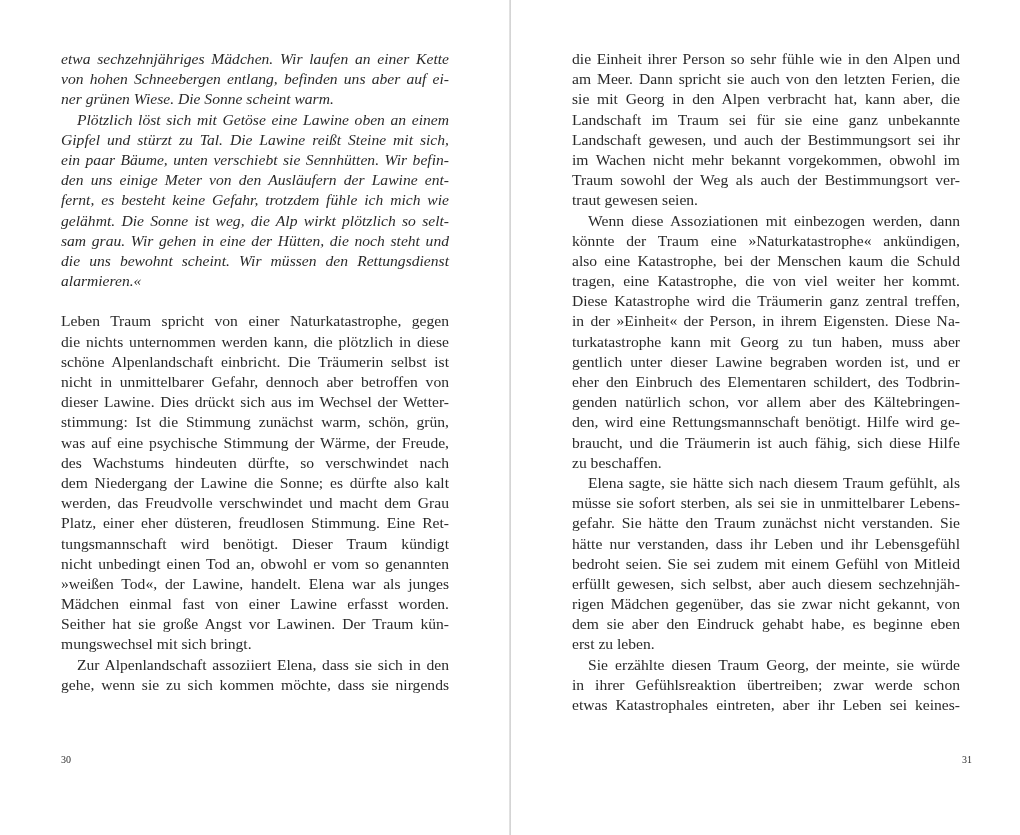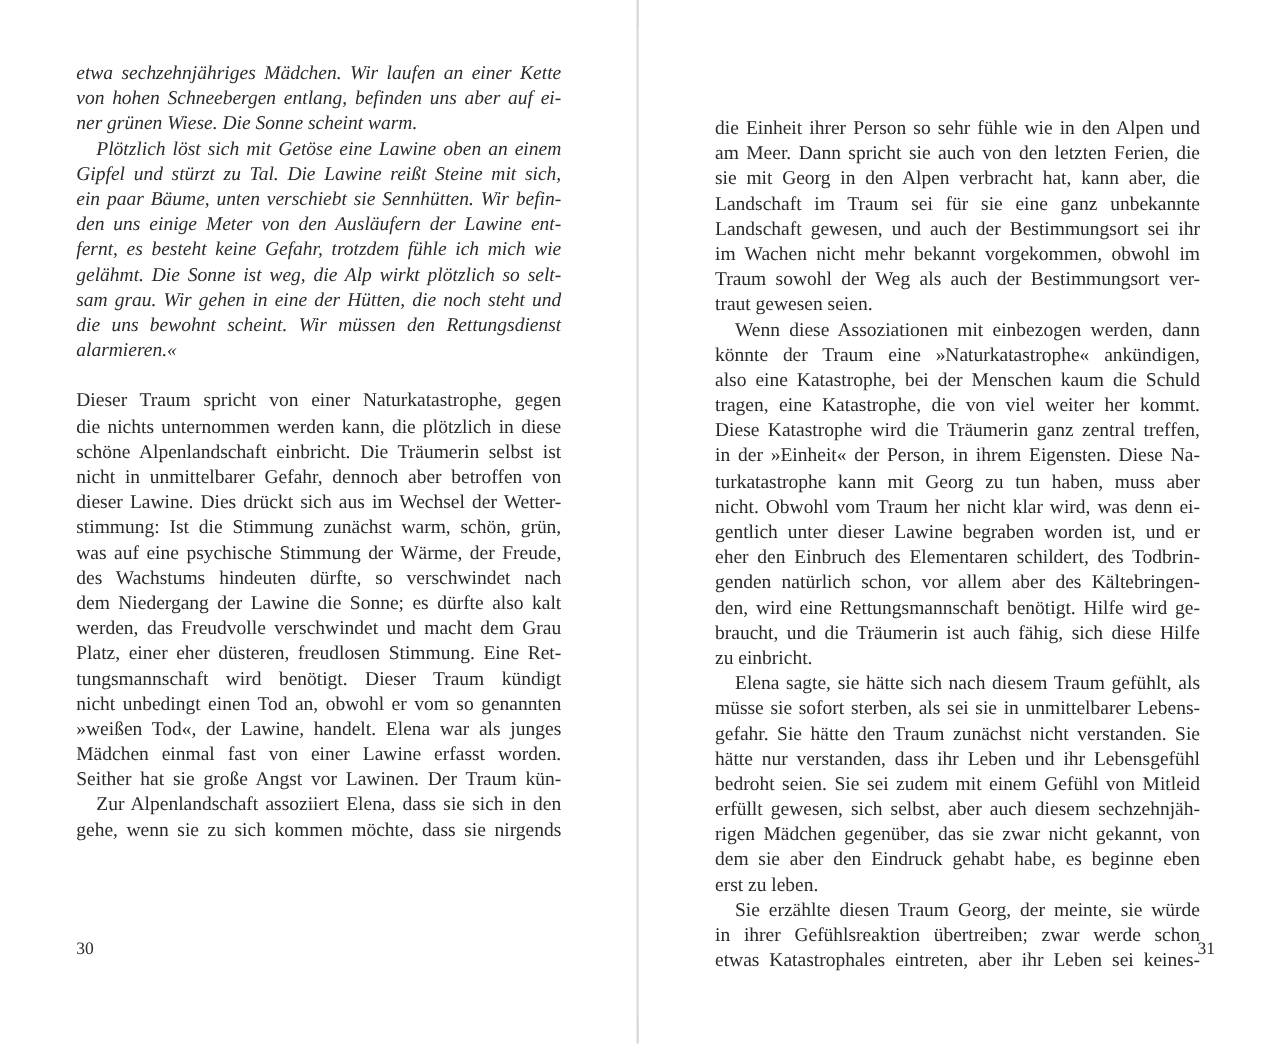--- a/index.html
+++ b/index.html
@@ -40,21 +40,21 @@
     .textblock {
       position: absolute;
       top: 49px;
       width: 388px;
       font-size: 15.6px;
       line-height: 20.2px;
       text-align: justify;
       hyphens: manual;
     }
     .page.left .textblock { left: 61px; }
-    .page.right .textblock { left: 61px; margin-top: 44px; }
+    .page.right .textblock { left: 61px; }
     .line {
       display: block;
       text-align: justify;
       text-align-last: justify;
       white-space: nowrap;
       height: 20.2px;
       overflow: visible;
     }
     .line.last {
       text-align-last: left;
@@ -65,21 +65,21 @@
     .italic .line {
       font-style: italic;
     }
     .blank {
       display: block;
       height: 20.2px;
     }
     .folio {
       position: absolute;
       top: 750px;
-      font-size: 14px;
+      font-size: 10px;
       line-height: 20px;
       color: #2a2a2a;
     }
     .page.left .folio { left: 61px; }
     .page.right .folio { right: 49px; text-align: left; }
   </style>
 </head>
 <body>
 
 <div class="spread">
@@ -100,36 +100,37 @@
             <span class="line">fernt, es besteht keine Gefahr, trotzdem fühle ich mich wie</span>
             <span class="line">gelähmt. Die Sonne ist weg, die Alp wirkt plötzlich so selt-</span>
             <span class="line">sam grau. Wir gehen in eine der Hütten, die noch steht und</span>
             <span class="line">die uns bewohnt scheint. Wir müssen den Rettungsdienst</span>
             <span class="line last">alarmieren.«</span>
           </div>
         </div>
       <span class="blank"></span>
       <div id="left-body">
           <div>
-            <span class="line">Dieser Traum spricht von einer Naturkatastrophe, gegen</span>
+            <span class="line">Leben Traum spricht von einer Naturkatastrophe, gegen</span>
             <span class="line">die nichts unternommen werden kann, die plötzlich in diese</span>
             <span class="line">schöne Alpenlandschaft einbricht. Die Träumerin selbst ist</span>
             <span class="line">nicht in unmittelbarer Gefahr, dennoch aber betroffen von</span>
             <span class="line">dieser Lawine. Dies drückt sich aus im Wechsel der Wetter-</span>
             <span class="line">stimmung: Ist die Stimmung zunächst warm, schön, grün,</span>
             <span class="line">was auf eine psychische Stimmung der Wärme, der Freude,</span>
             <span class="line">des Wachstums hindeuten dürfte, so verschwindet nach</span>
             <span class="line">dem Niedergang der Lawine die Sonne; es dürfte also kalt</span>
             <span class="line">werden, das Freudvolle verschwindet und macht dem Grau</span>
             <span class="line">Platz, einer eher düsteren, freudlosen Stimmung. Eine Ret-</span>
             <span class="line">tungsmannschaft wird benötigt. Dieser Traum kündigt</span>
             <span class="line">nicht unbedingt einen Tod an, obwohl er vom so genannten</span>
             <span class="line">»weißen Tod«, der Lawine, handelt. Elena war als junges</span>
             <span class="line">Mädchen einmal fast von einer Lawine erfasst worden.</span>
             <span class="line">Seither hat sie große Angst vor Lawinen. Der Traum kün-</span>
+            <span class="line last">mungswechsel mit sich bringt.</span>
           </div>
           <div>
             <span class="line indent">Zur Alpenlandschaft assoziiert Elena, dass sie sich in den</span>
             <span class="line">gehe, wenn sie zu sich kommen möchte, dass sie nirgends</span>
           </div>
         </div>
     </div>
     <div class="folio">30</div>
   </div>
 
@@ -149,27 +150,26 @@
             <span class="line last">traut gewesen seien.</span>
           </div>
           <div>
             <span class="line indent">Wenn diese Assoziationen mit einbezogen werden, dann</span>
             <span class="line">könnte der Traum eine »Naturkatastrophe« ankündigen,</span>
             <span class="line">also eine Katastrophe, bei der Menschen kaum die Schuld</span>
             <span class="line">tragen, eine Katastrophe, die von viel weiter her kommt.</span>
             <span class="line">Diese Katastrophe wird die Träumerin ganz zentral treffen,</span>
             <span class="line">in der »Einheit« der Person, in ihrem Eigensten. Diese Na-</span>
             <span class="line">turkatastrophe kann mit Georg zu tun haben, muss aber</span>
-            <span class="line">nicht. Obwohl vom Traum her nicht klar wird, was denn ei-</span>
             <span class="line">gentlich unter dieser Lawine begraben worden ist, und er</span>
             <span class="line">eher den Einbruch des Elementaren schildert, des Todbrin-</span>
             <span class="line">genden natürlich schon, vor allem aber des Kältebringen-</span>
             <span class="line">den, wird eine Rettungsmannschaft benötigt. Hilfe wird ge-</span>
             <span class="line">braucht, und die Träumerin ist auch fähig, sich diese Hilfe</span>
-            <span class="line last">zu einbricht.</span>
+            <span class="line last">zu beschaffen.</span>
           </div>
           <div>
             <span class="line indent">Elena sagte, sie hätte sich nach diesem Traum gefühlt, als</span>
             <span class="line">müsse sie sofort sterben, als sei sie in unmittelbarer Lebens-</span>
             <span class="line">gefahr. Sie hätte den Traum zunächst nicht verstanden. Sie</span>
             <span class="line">hätte nur verstanden, dass ihr Leben und ihr Lebensgefühl</span>
             <span class="line">bedroht seien. Sie sei zudem mit einem Gefühl von Mitleid</span>
             <span class="line">erfüllt gewesen, sich selbst, aber auch diesem sechzehnjäh-</span>
             <span class="line">rigen Mädchen gegenüber, das sie zwar nicht gekannt, von</span>
             <span class="line">dem sie aber den Eindruck gehabt habe, es beginne eben</span>

